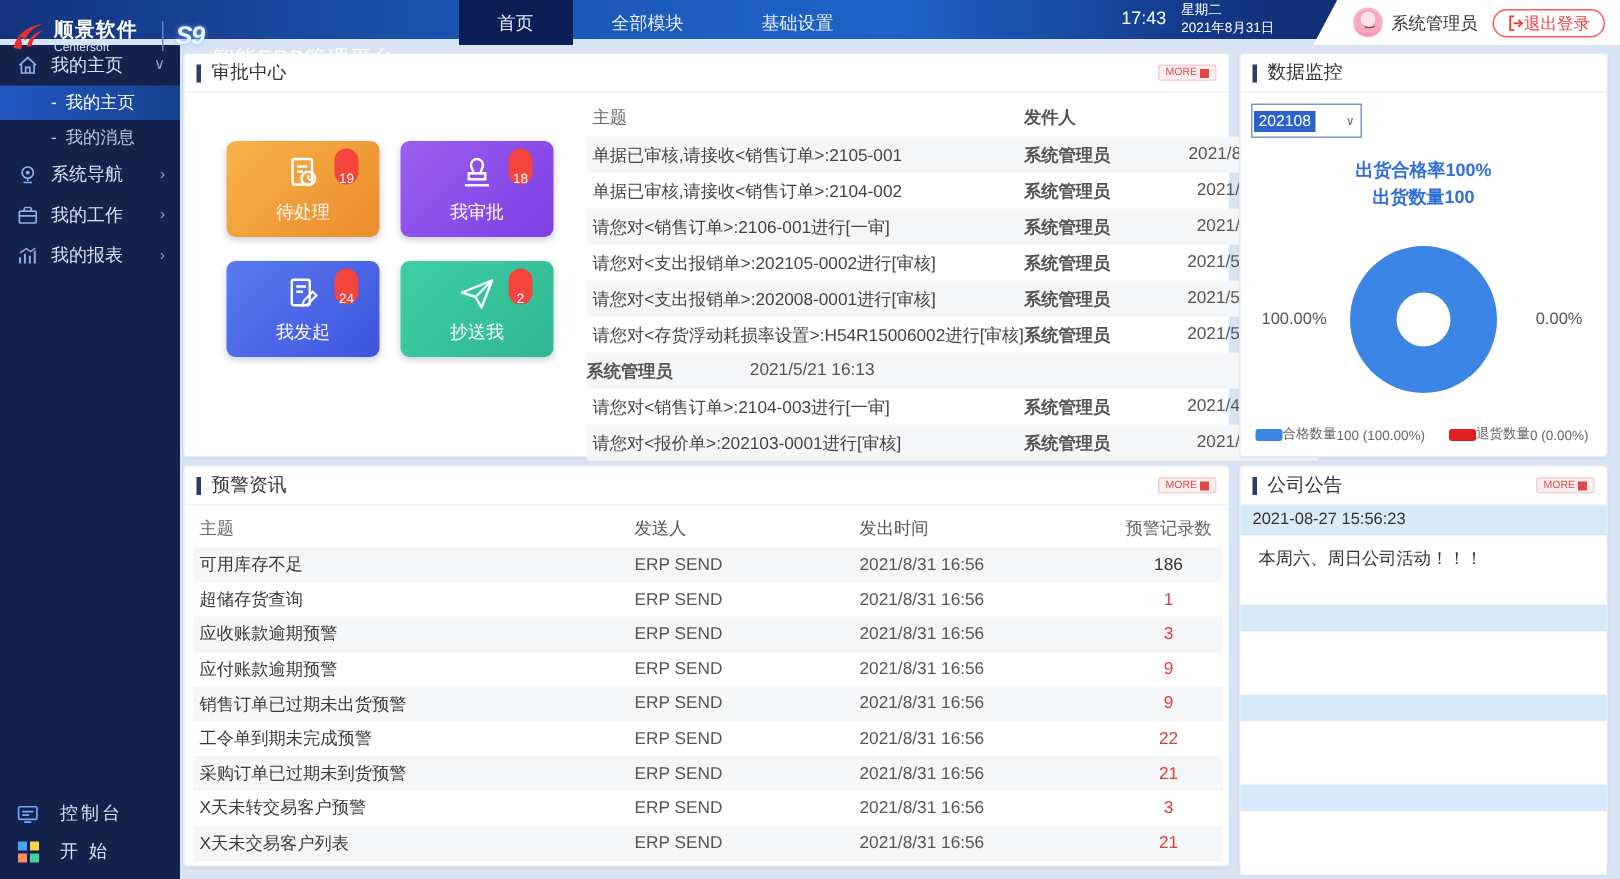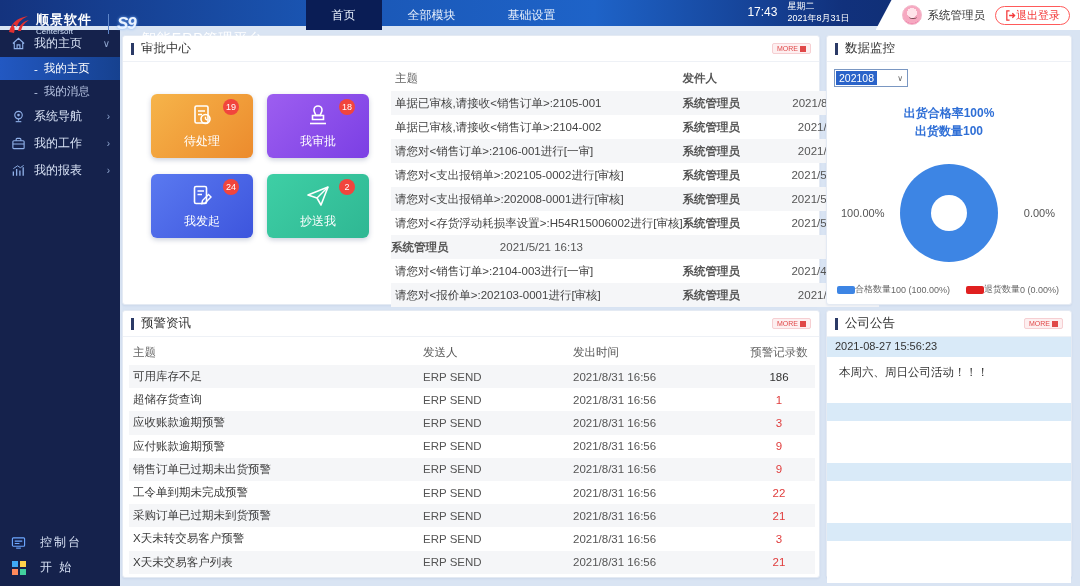--- a/index.html
+++ b/index.html
@@ -60,36 +60,36 @@
 
   
   .approval-body { display:flex; height:242px; }
   .tiles { width:262px; flex:none; padding:32px 0 0 28px; display:grid; grid-template-columns:102px 102px; grid-template-rows:64px 64px; gap:16px 14px; }
   .tile { border-radius:6px; position:relative; color:#fff; display:flex; flex-direction:column; align-items:center; justify-content:center; cursor:pointer; box-shadow:0 2px 5px rgba(50,70,120,.25); }
   .tile-0 { background:linear-gradient(135deg,#f6b44a,#ec8b2d); }
   .tile-1 { background:linear-gradient(135deg,#9d5ef0,#7b3fe4); }
   .tile-2 { background:linear-gradient(135deg,#5a79f0,#3d55dd); }
   .tile-3 { background:linear-gradient(135deg,#3ecfa5,#2fb793); }
   .tile-label { font-size:12px; margin-top:3px; }
-  .badge { position:absolute; top:5px; right:14px; min-width:16px; height:16px; border-radius:8px; background:#f1453d; color:#fff; font-size:9px; line-height:16px; text-align:center; padding:0 3px; }
+  .badge { position:absolute; top:5px; right:14px; min-width:16px; height:16px; border-radius:8px; background:#f1453d; color:#fff; font-size:9px; line-height:16px; text-align:center; padding:12px 3px; }
   .app-table { flex:1; padding:4px 2px 0 6px; }
   .app-row { display:flex; align-items:center; height:24px; font-size:11.5px; }
   .app-head { color:#666; height:25px; }
   .app-sub { flex:1; padding-left:4px; white-space:nowrap; overflow:hidden; text-overflow:ellipsis; color:#444; }
   .app-head .app-sub { color:#666; }
   .app-sender { width:88px; flex:none; color:#555;font-weight:bold; }
   .app-time { width:108px; flex:none; text-align:right; color:#555; padding-right:4px; }
   .app-row:nth-child(even):not(.app-head) { background:#f5f6f8; }
   .app-row.selected { background:#d9eaf8; }
   .vscroll { width:12px; flex:none; background:#f3f3f3; height:238px; margin-top:2px; display:flex; flex-direction:column; align-items:center; font-size:7px; color:#9a9a9a; }
   .vthumb { width:8px; height:86px; background:#cdd2da; border-radius:3px; margin-top:2px; }
 
   
   .monitor-body { position:relative; height:242px; }
-  .period-select { position:absolute; left:7px; top:7px; width:74px; height:18px; border:1px solid #7a97c2; background:#fff; display:flex; align-items:center; font-size:10.5px; cursor:pointer; }
+  .period-select { position:absolute; left:7px; top:7px; width:74px; height:23px; border:1px solid #7a97c2; background:#fff; display:flex; align-items:center; font-size:10.5px; cursor:pointer; }
   .period-value { background:#2a63c9; color:#fff; padding:1px 3px; margin-left:1px; }
   .period-caret { margin-left:auto; margin-right:4px; color:#666; font-size:8px; }
   .monitor-caption { position:absolute; left:0; top:42px; width:100%; text-align:center; color:#2f6fd6; font-size:12px; font-weight:bold; line-height:1.5; }
   .donut-wrap { position:absolute; left:0; top:86px; width:100%; height:130px; }
   .donut { position:absolute; left:50%; top:50%; transform:translate(-50%,-50%); width:98px; height:98px; border-radius:50%; background:conic-gradient(#3d85e4 0 100%); }
   .donut::after { content:""; position:absolute; left:50%; top:50%; transform:translate(-50%,-50%); width:36px; height:36px; border-radius:50%; background:#fff; }
   .donut-label { position:absolute; top:50%; transform:translateY(-50%); font-size:11px; color:#555; }
   .donut-label.left { left:14px; }
   .donut-label.right { right:16px; }
   .legend { position:absolute; left:10px; bottom:8px; display:flex; gap:16px; align-items:center; }

